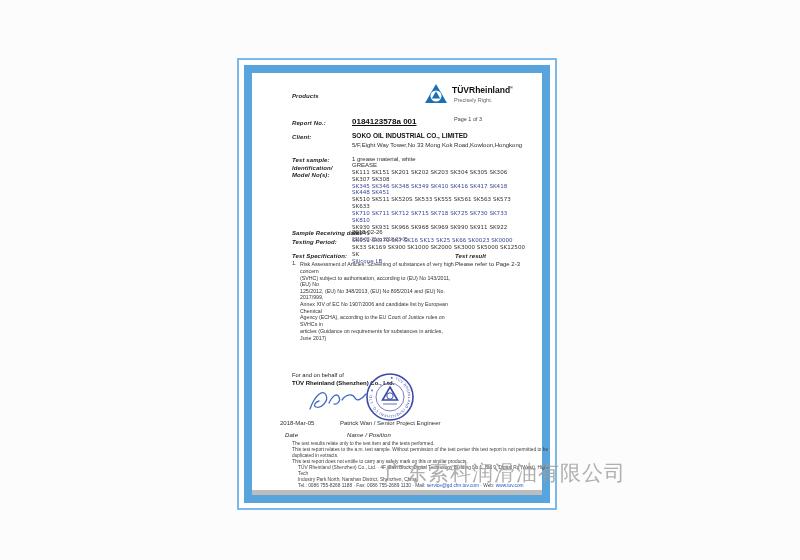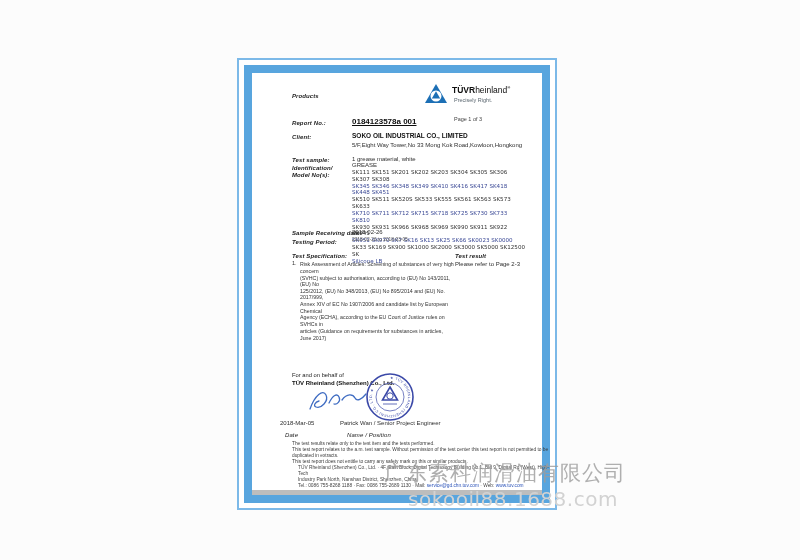--- a/index.html
+++ b/index.html
@@ -13,21 +13,21 @@
   .page{position:absolute;left:0;top:0;right:0;bottom:0;background:#fff;}
   .shadow-strip{position:absolute;left:0;right:0;bottom:0;height:5px;background:#bdbdbd;}
   
   .abs{position:absolute;line-height:1;}
   .lbl{font:italic 700 6px/1 "Liberation Sans",sans-serif;color:#1d1d1d;letter-spacing:.1px;}
   .val{font:400 6px/1 "Liberation Sans",sans-serif;color:#2e2e2e;}
   .valb{font:700 6.5px/1 "Liberation Sans",sans-serif;color:#111;}
   .tiny{transform-origin:0 0;}
   
   .logo-text{font:700 8.5px/1 "Liberation Sans",sans-serif;color:#0f0f0f;}
-  .logo-text .rest{font-weight:400;}
+  .logo-text .rest{font-weight:700;}
   .logo-text sup{font-size:4px;}
   .tagline{font:400 5.5px/1 "Liberation Sans",sans-serif;color:#5b6770;}
   
   .model-lines{width:280px;font:400 9px/11px "DejaVu Sans",sans-serif;color:#333;
                transform:scale(.62);}
   .model-lines div:nth-child(even){color:#3c4a96;}
   
   .spec-lines{width:250px;font:400 8.5px/10.8px "Liberation Sans",sans-serif;color:#333;
               transform:scale(.62);}
   
@@ -143,15 +143,14 @@
             <span>Tel.: 0086 755-8268 1188 · Fax: 0086 755-2689 1130 · Mail: </span><span class="lnk">service@gd.chn.tuv.com</span><span> · Web: </span><span class="lnk">www.tuv.com</span>
           </div>
         </div>
 
         <div class="shadow-strip"></div>
       </div>
     </div>
   </div>
 
   <div class="wm1">广东索科润滑油有限公司</div>
-  <div class="wm2">sokooil88.1688.com</div>
 
 </div>
 
 </body></html>

